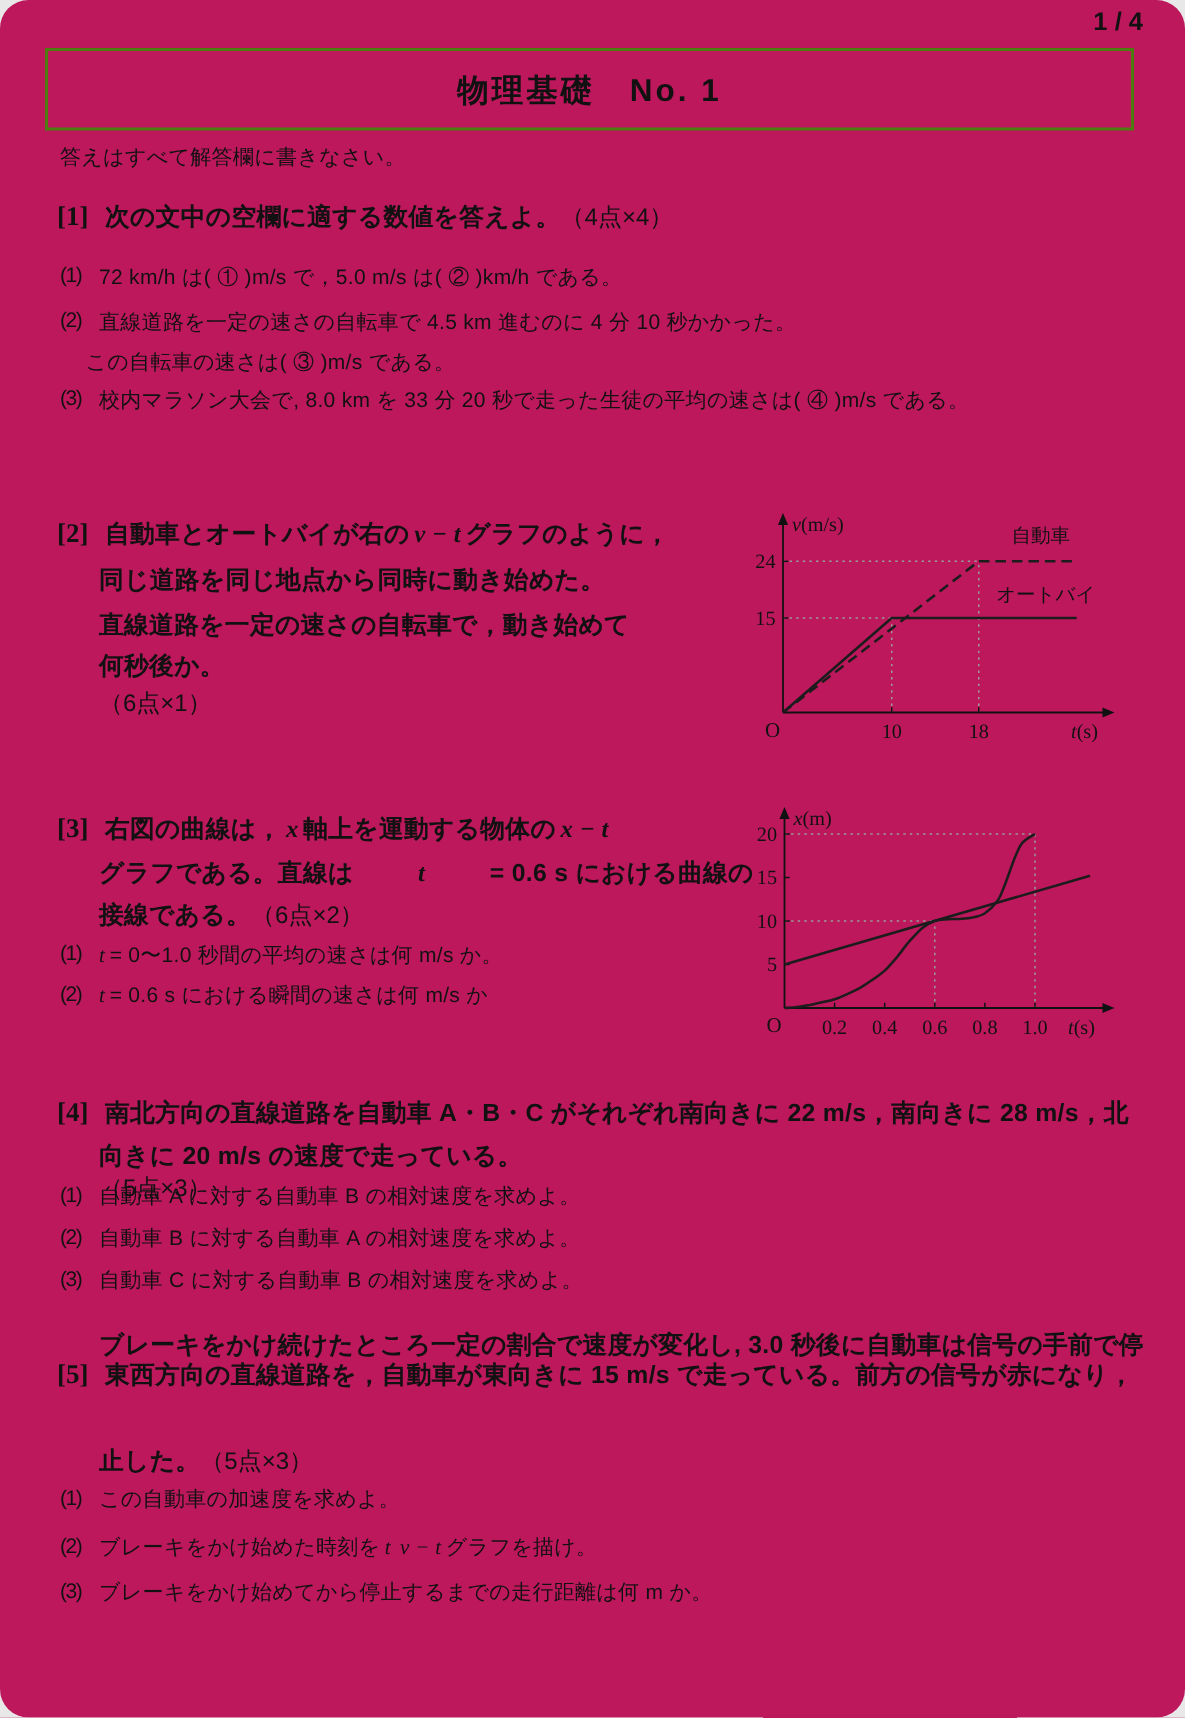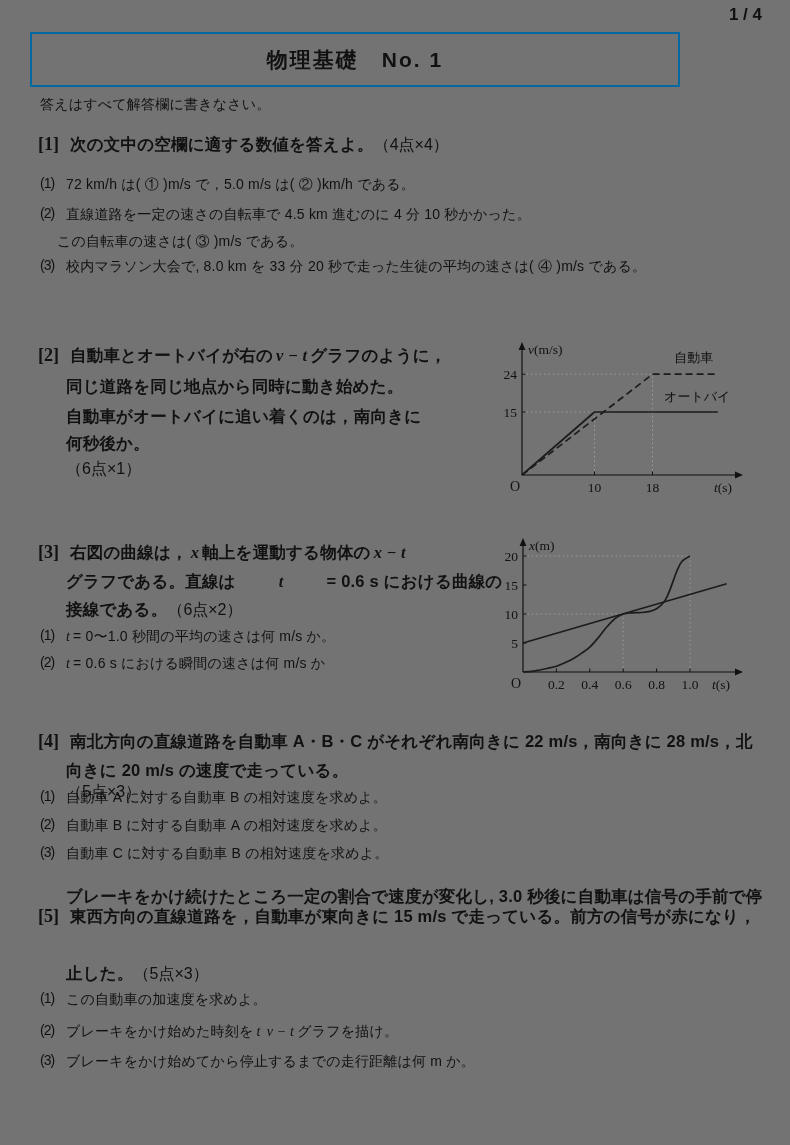--- a/index.html
+++ b/index.html
@@ -1,30 +1,30 @@
 <!DOCTYPE html>
 <html><head>
 <meta charset="utf-8">
 <style>
   html,body{margin:0;padding:0;background:#e8e8e8;}
-  .page{position:relative;width:790px;height:1145px;background:#737373;overflow:hidden;
-        color:#111;font-family:"Liberation Sans",serif;}
+  .page{position:relative;width:790px;height:1145px;background:#be185d;overflow:hidden;
+        color:#111;font-family:"Liberation Sans",serif;border-radius:19px;}
   .abs{position:absolute;white-space:nowrap;}
   .row{display:flex;align-items:baseline;}
   
   .body{font-family:"Liberation Sans",serif;font-size:14px;letter-spacing:0.2px;}
   
   .gothic{font-family:"Liberation Sans",sans-serif;font-weight:700;font-size:16.5px;letter-spacing:0.2px;}
   .points{font-family:"Liberation Sans",serif;font-weight:400;font-size:16px;}
   .qnum{font-family:"Liberation Serif",serif;font-weight:700;font-size:18px;margin-right:11px;}
   .marker{font-family:"Liberation Sans",serif;font-size:14px;letter-spacing:-1px;
           width:26px;flex:none;transform:translateY(-1px);}
   .mvar{font-family:"Liberation Serif",serif;font-style:italic;margin:0 3px;}
   .pageno{font-family:"Liberation Sans",sans-serif;font-weight:700;font-size:17px;}
-  .titlebox{position:absolute;left:30px;top:32px;width:650px;height:55px;border:2px solid #0369a1;
+  .titlebox{position:absolute;left:30px;top:32px;width:726px;height:55px;border:2px solid #4d7c0f;
             display:flex;align-items:center;justify-content:center;box-sizing:border-box;}
   .title{font-family:"Liberation Sans",sans-serif;font-weight:700;font-size:21px;letter-spacing:2px;}
   .graph{position:absolute;}
   svg text{font-family:"Liberation Serif",serif;fill:#111;}
 </style>
 </head>
 <body>
 
 <div class="page">
 
@@ -57,21 +57,21 @@
     <span class="body">校内マラソン大会で, 8.0 km を 33 分 20 秒で走った生徒の平均の速さは( ④ )m/s である。</span>
   </div>
 
   <div class="abs row" style="left:38px;top:345px;">
     <span class="qnum">[2]</span>
     <span class="gothic">自動車とオートバイが右の</span>
     <span class="gothic mvar">v − t</span>
     <span class="gothic">グラフのように，</span>
   </div>
   <div class="abs gothic" style="left:66px;top:376px;">同じ道路を同じ地点から同時に動き始めた。</div>
-  <div class="abs gothic" style="left:66px;top:406px;">自動車がオートバイに追い着くのは，南向きに</div>
+  <div class="abs gothic" style="left:66px;top:406px;">直線道路を一定の速さの自転車で，動き始めて</div>
   <div class="abs gothic" style="left:66px;top:433px;">何秒後か。</div>
   <div class="abs points" style="left:66px;top:459px;">（6点×1）</div>
 
   <div class="graph" style="left:490px;top:333px;">
     <svg id="svg-vt" width="270" height="167" viewBox="0 0 270 167">
         <line x1="32" y1="79" x2="104.5" y2="79" stroke="#9a9a9a" stroke-width="1" stroke-dasharray="1.6 2.8"></line>
         <line x1="104.5" y1="142" x2="104.5" y2="79" stroke="#9a9a9a" stroke-width="1" stroke-dasharray="1.6 2.8"></line>
         <line x1="32" y1="41.19999999999999" x2="162.5" y2="41.19999999999999" stroke="#9a9a9a" stroke-width="1" stroke-dasharray="1.6 2.8"></line>
         <line x1="162.5" y1="142" x2="162.5" y2="41.19999999999999" stroke="#9a9a9a" stroke-width="1" stroke-dasharray="1.6 2.8"></line>
         <line x1="32" y1="142" x2="246" y2="142" stroke="#111111" stroke-width="1.2"></line>

